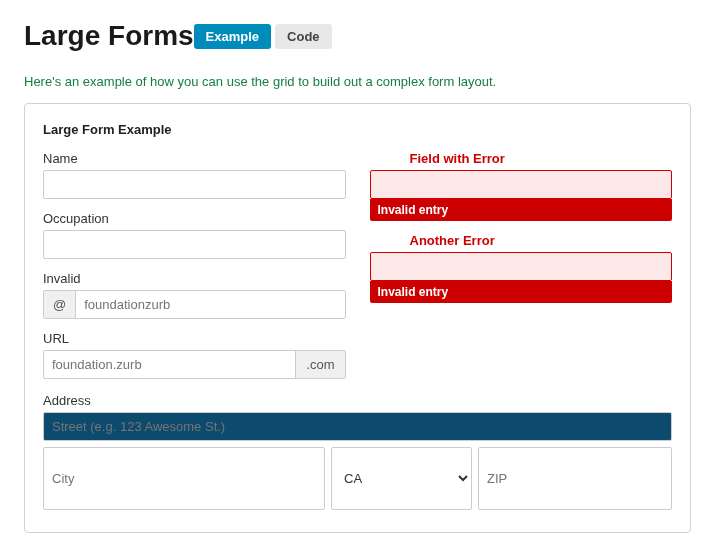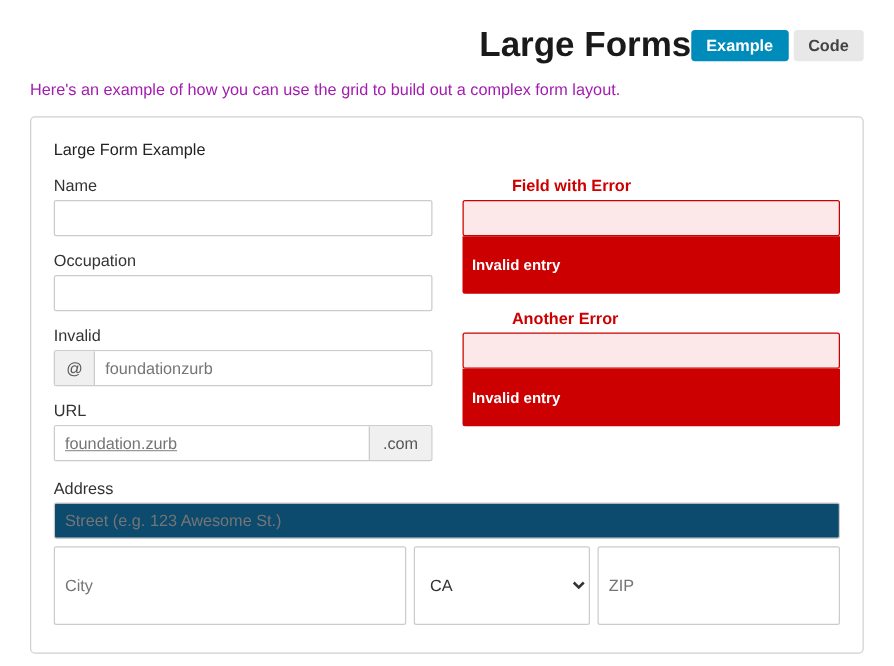--- a/index.html
+++ b/index.html
@@ -14,22 +14,22 @@
     }
     .page-title {
       font-size: 28px;
       font-weight: 700;
       margin-bottom: 6px;
       color: #1a1a1a;
     }
     .header-row {
       display: flex;
       align-items: flex-start;
-      justify-content: flex-end;
-      margin-bottom: 6px;
+      justify-content: flex-start;
+      margin-bottom: 16px;
     }
     .tab-group {
       display: flex;
       gap: 4px;
       margin-top: 4px;
     }
     .tab-example {
       background: #008CBA;
       color: #fff;
       border: none;
@@ -44,32 +44,32 @@
       color: #444;
       border: none;
       border-radius: 3px;
       padding: 5px 12px;
       font-size: 13px;
       font-weight: 600;
       cursor: pointer;
     }
     .subtitle {
       font-size: 13px;
-      color: #a21caf;
+      color: #15803d;
       margin-bottom: 14px;
     }
     .form-card {
       border: 1px solid #d0d0d0;
       border-radius: 4px;
       padding: 18px 18px 22px 18px;
       background: #fff;
     }
     .form-card-title {
       font-size: 13px;
-      font-weight: 400;
+      font-weight: 700;
       margin-bottom: 14px;
       color: #222;
     }
     .form-grid {
       display: grid;
       grid-template-columns: 1fr 1fr;
       column-gap: 24px;
       row-gap: 0px;
     }
     .form-group {
@@ -99,21 +99,21 @@
     }
     .form-input.error-input {
       background: #fce8e8;
       border: 1px solid #cc0000;
     }
     .error-bar {
       background: #cc0000;
       color: #fff;
       font-size: 12px;
       font-weight: 600;
-      padding: 16px 8px;
+      padding: 4px 8px;
       border-radius: 0 0 2px 2px;
       margin-top: 0;
     }
     .error-field-wrap {
       margin-bottom: 12px;
     }
     .twitter-row {
       display: flex;
       align-items: center;
       border: 1px solid #ccc;
@@ -147,21 +147,20 @@
       background: #fff;
     }
     .url-input {
       border: none;
       outline: none;
       padding: 6px 8px;
       font-size: 13px;
       color: #999;
       flex: 1;
       background: #fff;
-      text-decoration: underline;
     }
     .url-suffix {
       background: #f0f0f0;
       color: #555;
       padding: 6px 10px;
       font-size: 13px;
       border-left: 1px solid #ccc;
       font-weight: 500;
     }
     .address-section {

